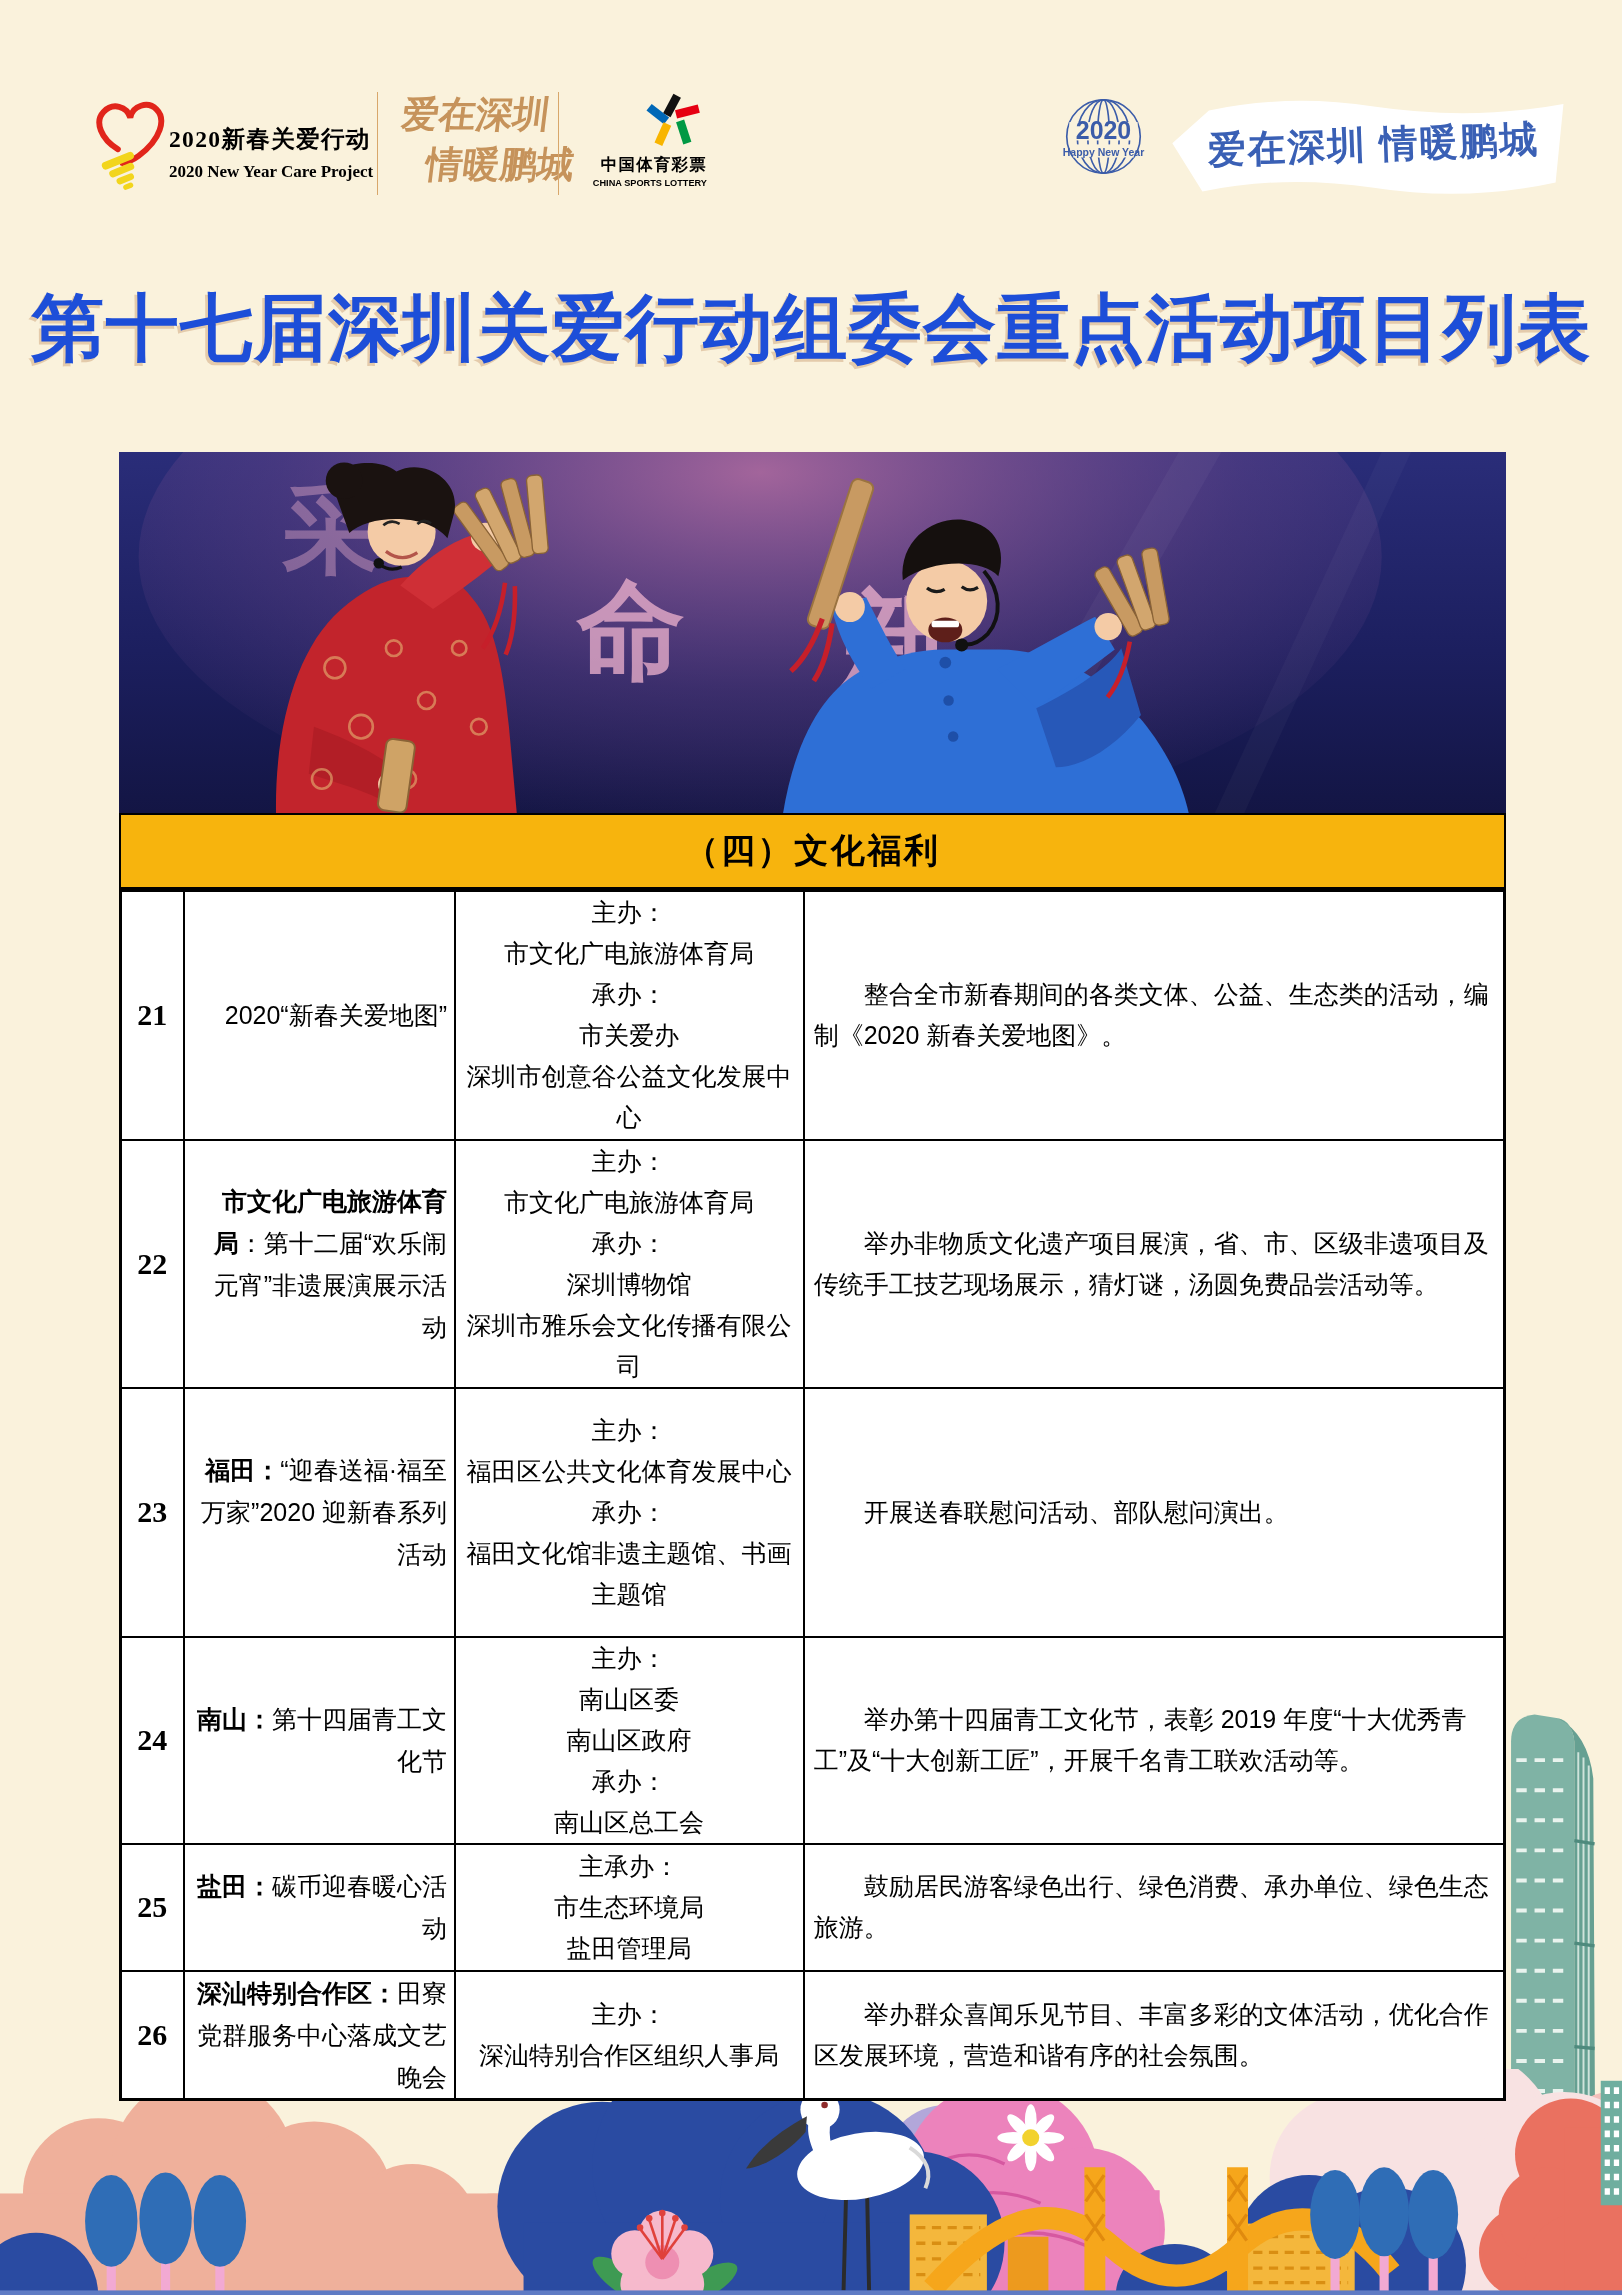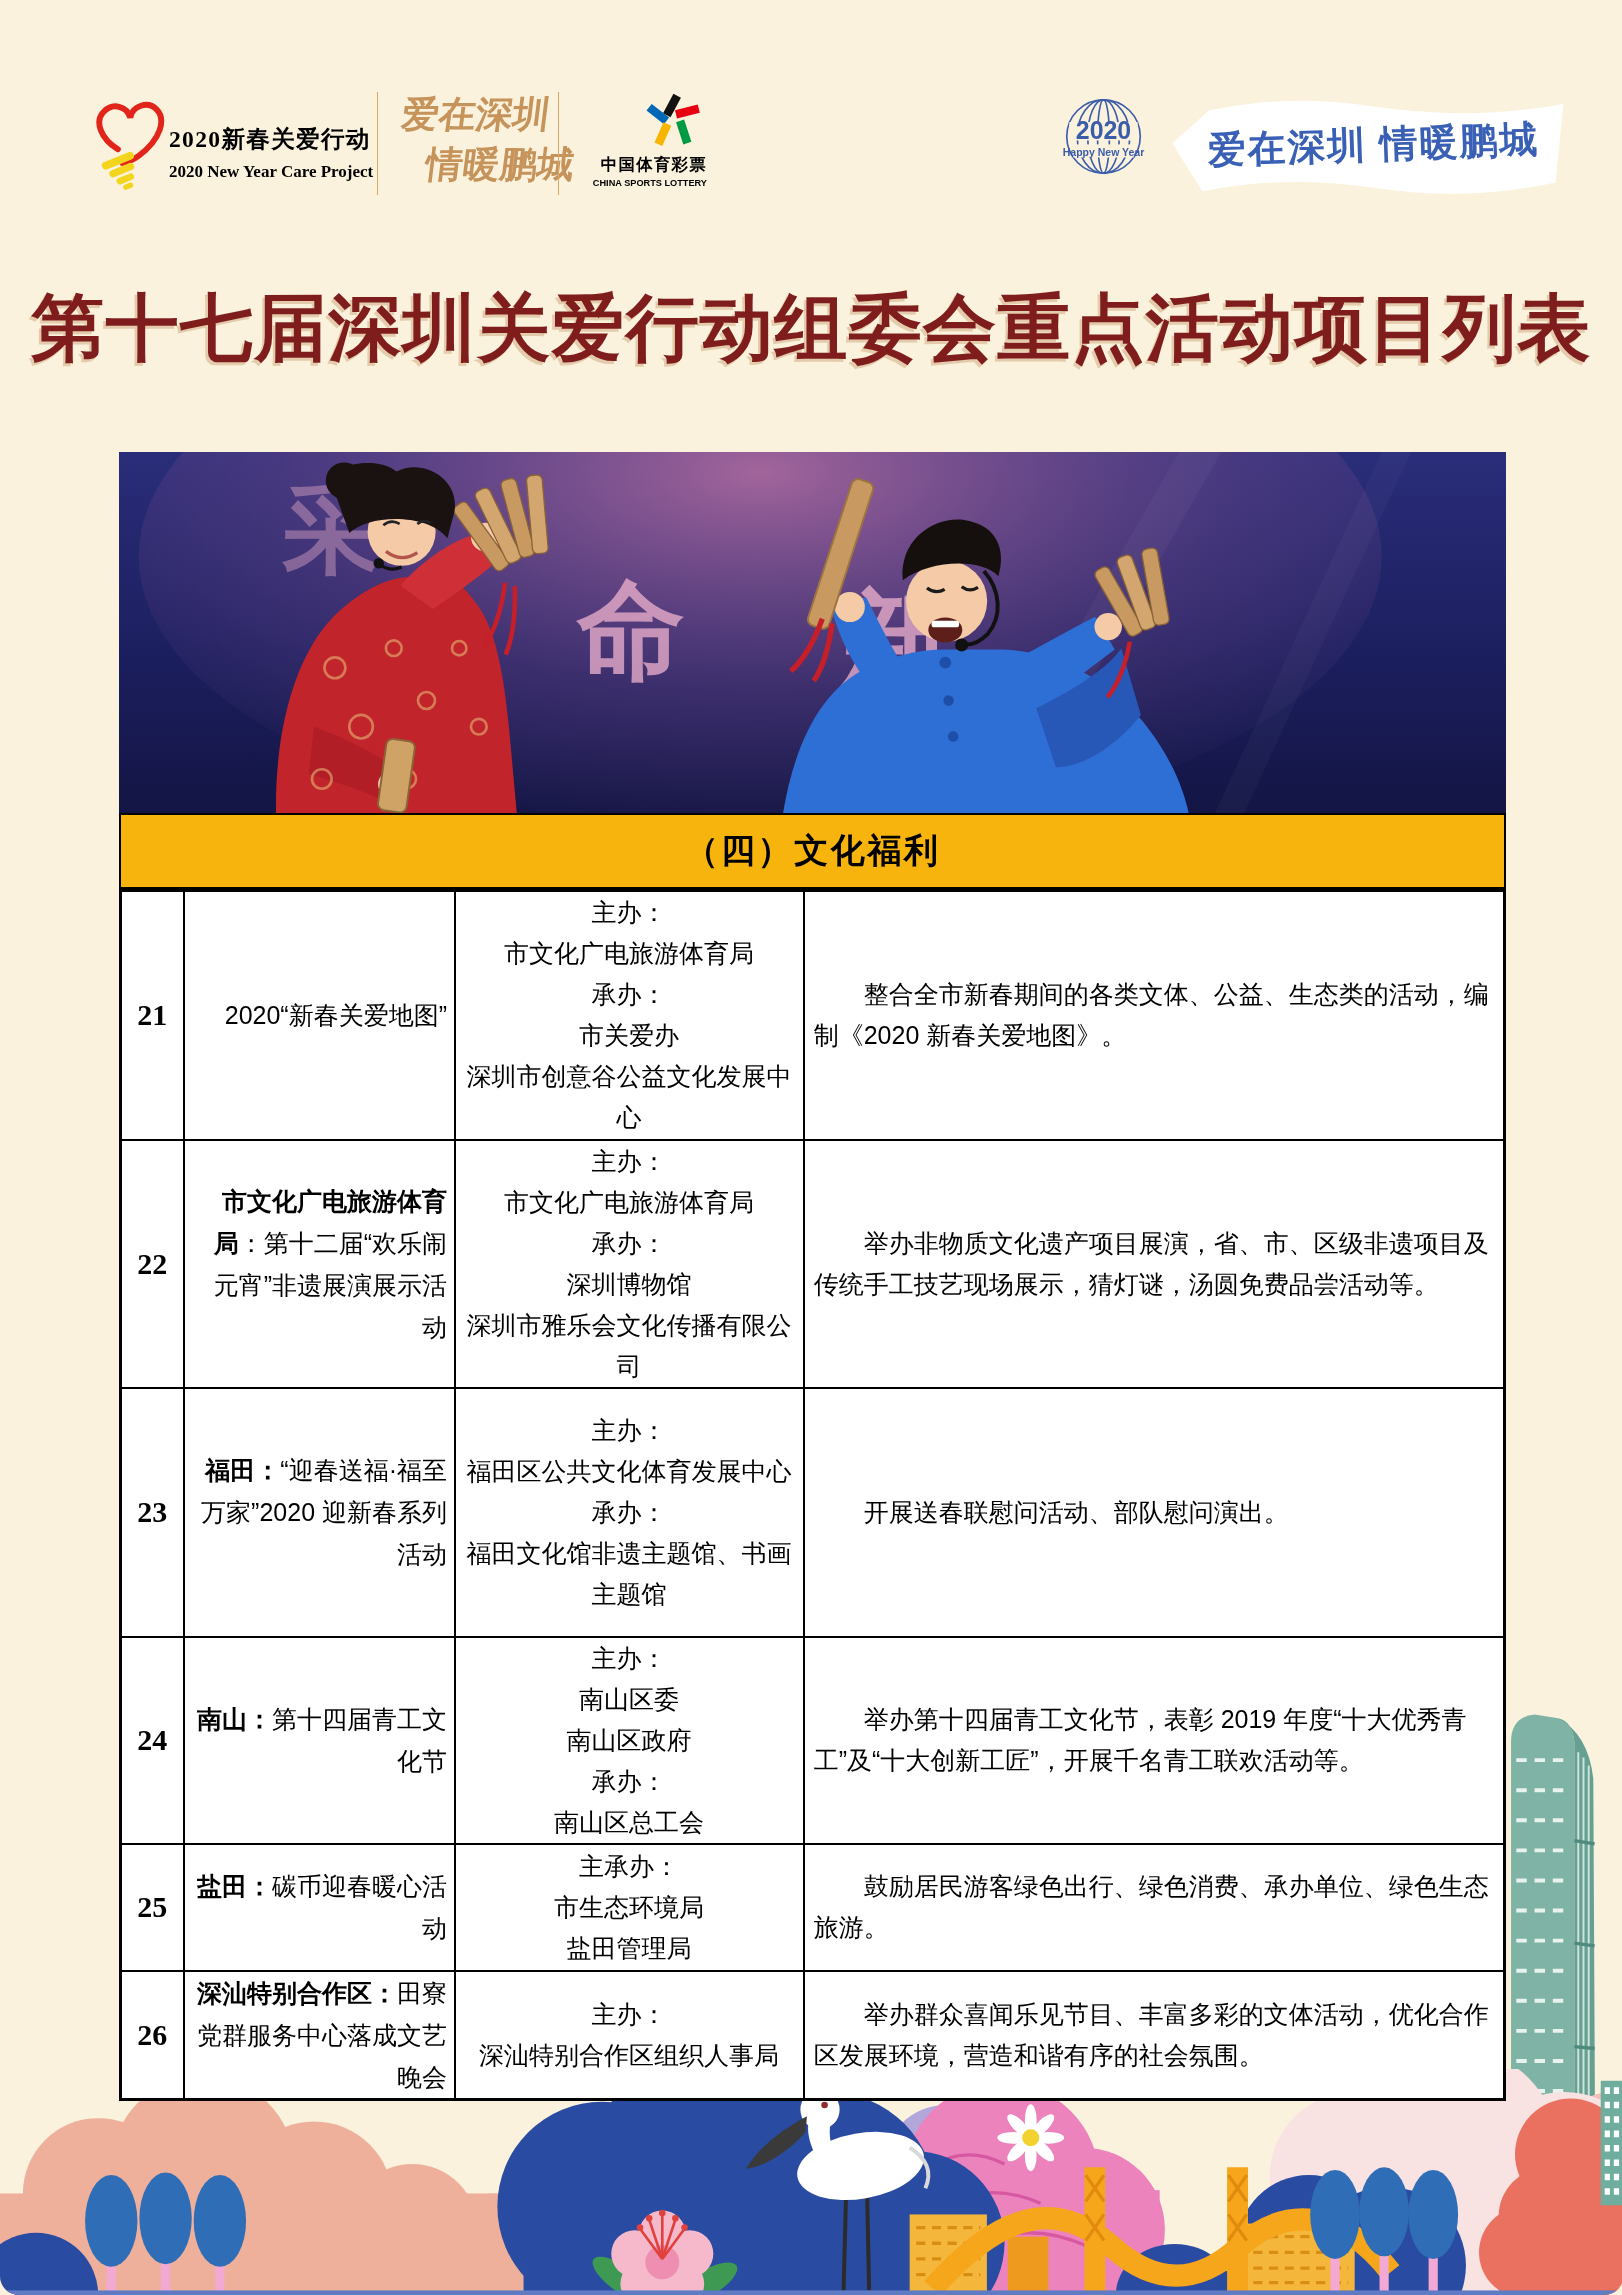--- a/index.html
+++ b/index.html
@@ -1,32 +1,32 @@
 <!DOCTYPE html>
 <html style="font-size:10.5px"><head>
 <meta charset="utf-8">
 <style>
   html,body{margin:0;padding:0;background:#FAF2DC;}
   .page{position:relative;width:1623px;height:2295px;background:#FAF2DC;overflow:hidden;
-        font-family:"Liberation Sans","DejaVu Sans",sans-serif;color:#000;border-radius:19px;}
+        font-family:"Liberation Sans","DejaVu Sans",sans-serif;color:#000;}
   
   .hdr-item{position:absolute;}
   .care-text{left:169px;top:123px;}
   .care-cn{font-family:"Liberation Serif","DejaVu Serif",serif;font-weight:bold;font-size:23.6px;letter-spacing:1.3px;}
   .care-en{font-family:"Liberation Serif","DejaVu Serif",serif;font-weight:bold;font-size:17px;margin-top:6.5px;text-align:center;}
   .vdiv{position:absolute;width:1.3px;background:#D8A76B;top:92px;height:103px;}
   .slogan{left:399px;top:90px;color:#C6935B;font-weight:bold;font-size:37px;line-height:1.35;
           font-family:"Liberation Serif","DejaVu Serif",serif;transform:skewX(-7deg);}
   .slogan .l2{margin-left:30px;}
   .lottery{left:576px;top:93px;width:131px;text-align:right;}
   .lottery-cn{font-weight:bold;font-size:16.4px;letter-spacing:1.3px;margin-top:2.6px;}
   .lottery-en{font-weight:bold;font-size:9.2px;letter-spacing:0px;margin-top:2px;}
   
   .main-title{position:absolute;left:0;top:280px;width:100%;text-align:center;
-      font-size:73px;font-weight:900;color:#7f1d1d;letter-spacing:1.3px;
+      font-size:73px;font-weight:900;color:#1d4ed8;letter-spacing:1.3px;
       text-shadow:-2.6px 3.3px 0 rgba(171,105,45,.28);}
   
   .photo{position:absolute;left:119px;top:452px;width:1387px;height:361px;}
   
   .section-banner{position:absolute;left:119px;top:813px;width:1387px;height:76px;
       background:#F7B40D;border:2.6px solid #000;box-sizing:border-box;
       display:flex;align-items:center;justify-content:center;
       font-size:34px;font-weight:bold;letter-spacing:2.6px;}
   
   .tablewrap{position:absolute;left:119px;top:889px;width:1387px;z-index:2;}

